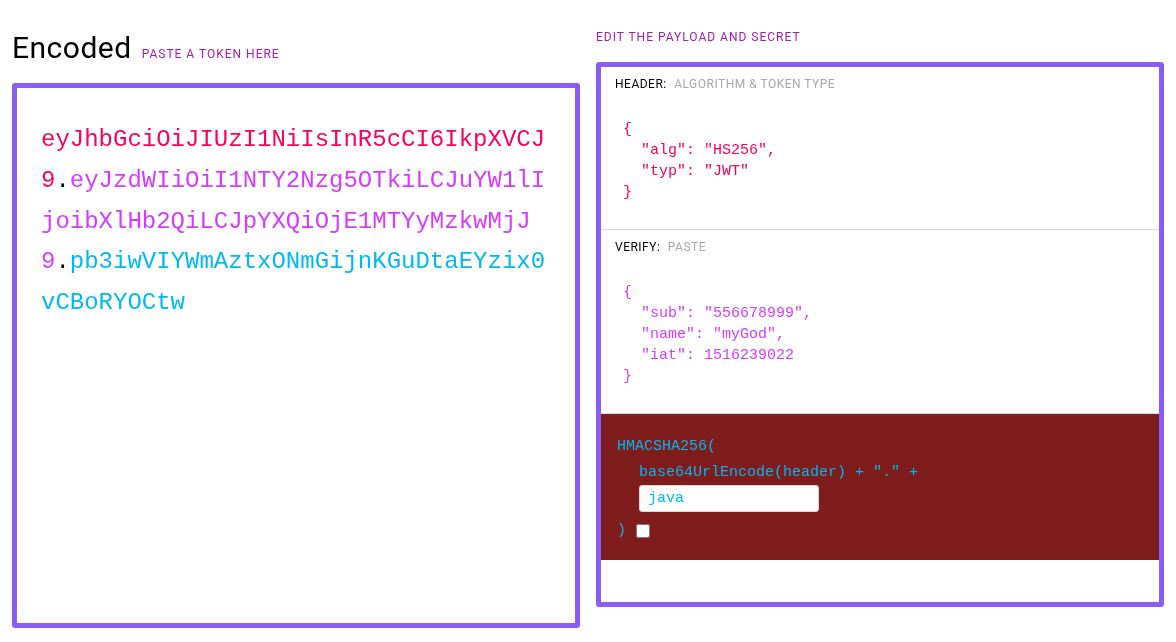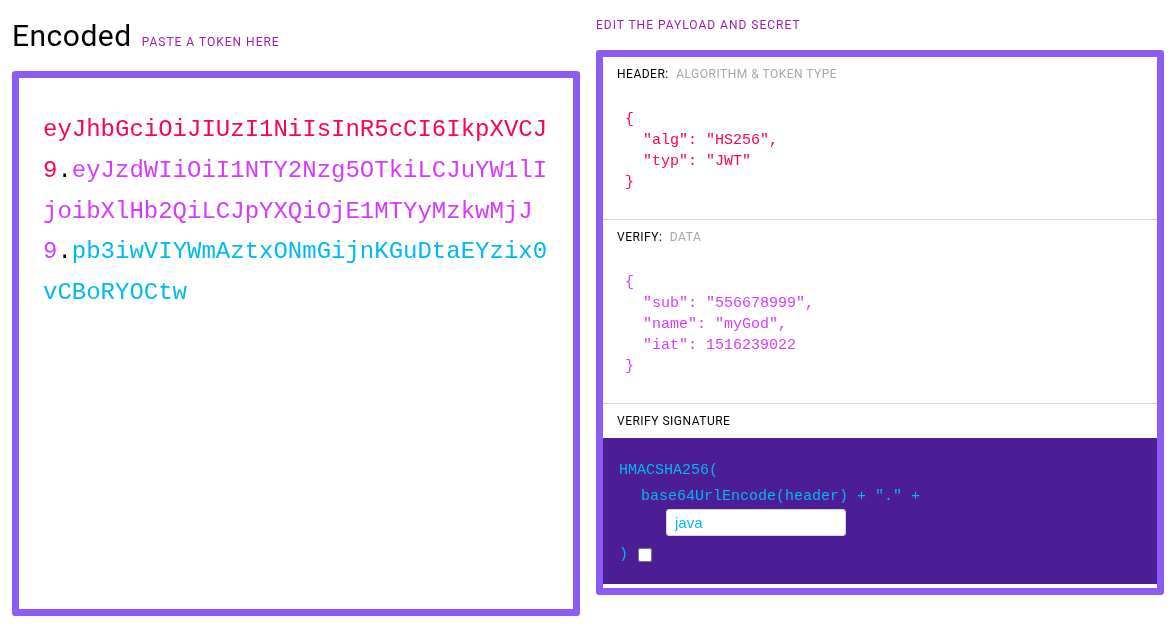--- a/index.html
+++ b/index.html
@@ -16,36 +16,36 @@
     padding: 0 4px;
   }
   .col {
     width: 50%;
     padding: 0 8px;
   }
   .heading {
     display: flex;
     align-items: baseline;
     gap: 10px;
-    margin: 18px 0 18px 0;
+    margin: 30px 0 18px 0;
   }
   .heading h1 {
     font-size: 30px;
     font-weight: 400;
     margin: 0;
     letter-spacing: 0.5px;
   }
   .heading .hint {
     font-size: 12px;
     letter-spacing: 1px;
     color: #a21caf;
     text-transform: uppercase;
   }
   .panel {
-    border: 7px solid #8b5cf6;
+    border: 5px solid #8b5cf6;
     border-radius: 3px;
     min-height: 545px;
   }
   .encoded-box {
     padding: 32px 24px;
     font-family: "SFMono-Regular", Consolas, "Liberation Mono", Menlo, monospace;
     font-size: 24px;
     line-height: 1.7;
     word-break: break-all;
     outline: none;
@@ -73,39 +73,38 @@
     font-family: "SFMono-Regular", Consolas, "Liberation Mono", Menlo, monospace;
     font-size: 15px;
     line-height: 1.4;
     white-space: pre;
   }
   .header-color, .header-color .c-brace, .header-color .c-key, .header-color .c-val { color: #fb015b; }
   .payload-color, .payload-color .c-brace, .payload-color .c-key, .payload-color .c-val { color: #d63aff; }
   .sig-color { color: #00b9f1; }
 
   .sig-body {
-    background: #4c1d95;
+    background: #7f1d1d;
     padding: 20px 16px 16px 16px;
     font-family: "SFMono-Regular", Consolas, "Liberation Mono", Menlo, monospace;
     font-size: 15px;
     line-height: 1.7;
   }
   .sig-body .line2, .sig-body .line3 { padding-left: 22px; display:block;}
   .sig-body .line4 { padding-left: 22px; display:flex; align-items:center; gap:0; }
   .sig-body .line5 { display:flex; align-items:center; gap:6px; margin-top:6px;}
   .sig-body input[type=text] {
-    font-family: Liberation Sans, sans-serif;
+    font-family: Liberation Mono, monospace;
     font-size: 15px;
     color: #00b9f1;
     border: 1px solid #d7d7d7;
     border-radius: 3px;
     padding: 4px 8px;
     width: 180px;
     background:#fff;
-    margin-left:25px;
   }
   .sig-body input[type=checkbox]{
     width:14px; height:14px;
   }
   .sig-body .bold { font-weight:700; }
 </style>
 </head>
 <body>
 
 <div class="wrap">
@@ -133,33 +132,30 @@
         </div>
         <div class="section-body header-color" contenteditable="true" style="">{
   "alg": "HS256",
   "typ": "JWT"
 }</div>
       </div>
 
       <div class="section">
         <div class="section-head">
           <span class="sh-label">VERIFY:</span>
-          <span class="sh-sub">DATA</span>
+          <span class="sh-sub">PASTE</span>
         </div>
         <div class="section-body payload-color" contenteditable="true" style="">{
   "sub": "556678999",
   "name": "myGod",
   "iat": 1516239022
 }</div>
       </div>
 
       <div class="section">
-        <div class="section-head">
-          <span class="sh-label">VERIFY SIGNATURE</span>
-        </div>
         <div class="sig-body sig-color">
           <div>HMACSHA256(</div>
           <span class="line2">base64UrlEncode(header) + "." +</span>
           <span class="line4">
             <input type="text" value="java" style="">
           </span>
           <span class="line5">
             <span>)</span>
             <input type="checkbox" style="">
           </span>

